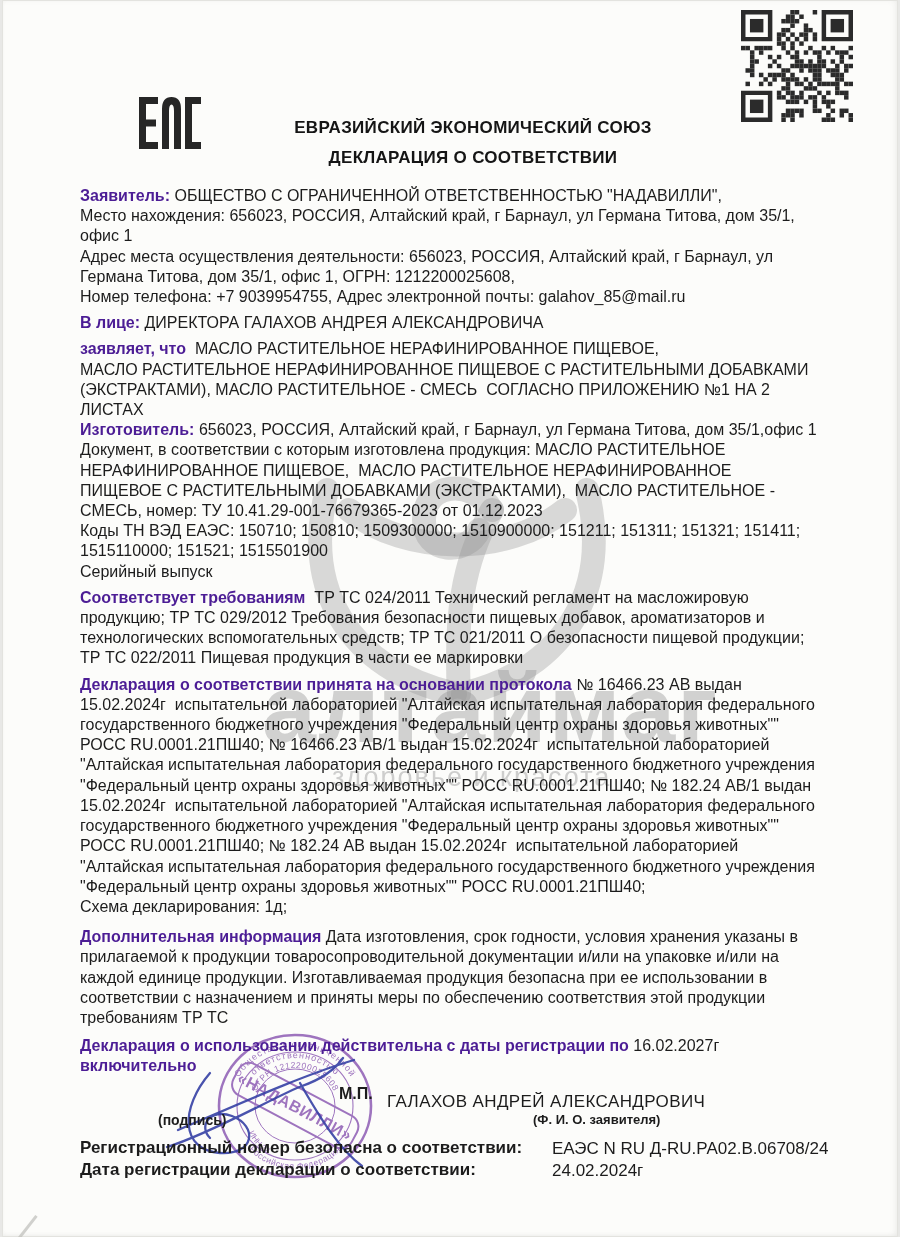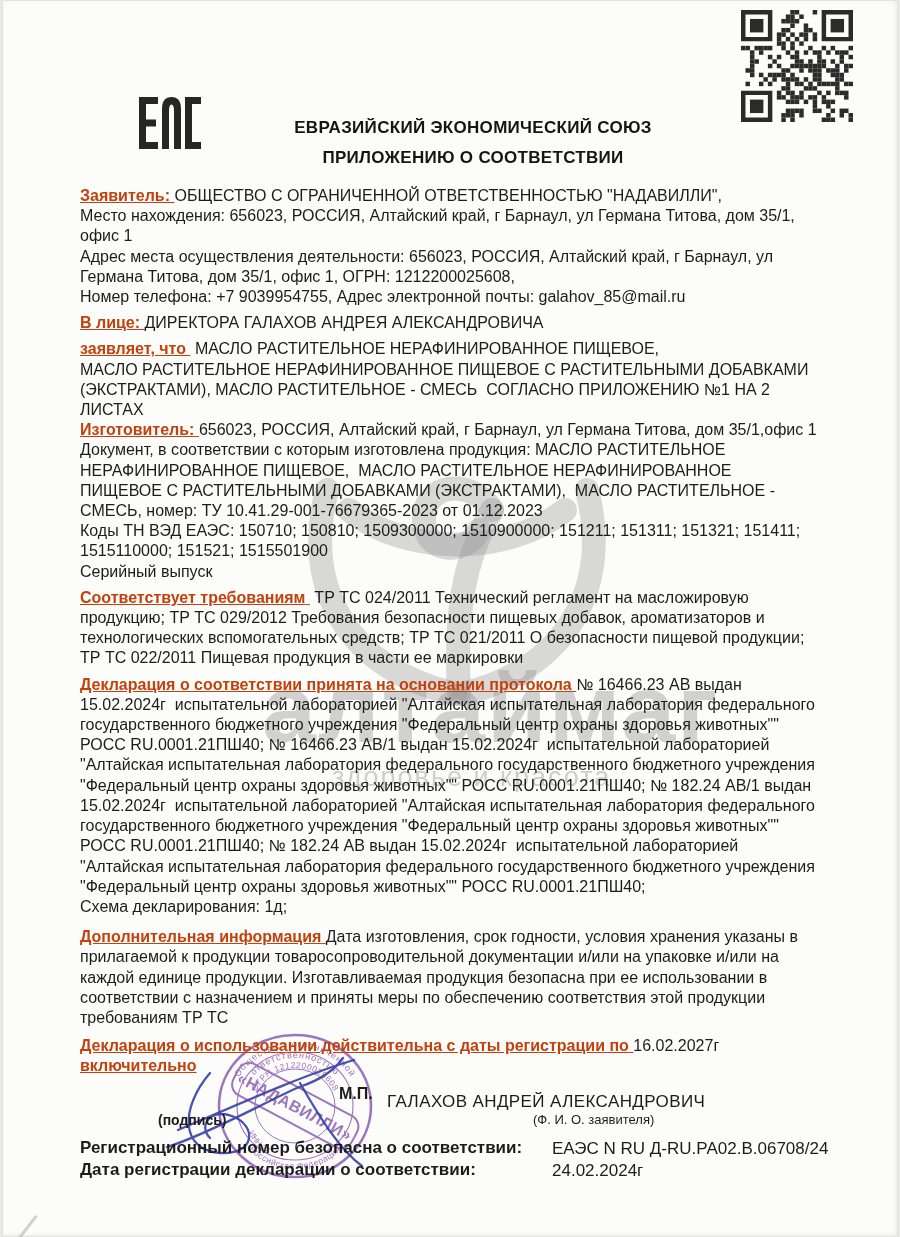--- a/index.html
+++ b/index.html
@@ -15,35 +15,35 @@
   .title1{top:118px;}
   .title2{top:148px;}
   .eac{position:absolute;left:137px;top:97px;}
   .qr{position:absolute;left:739px;top:10px;}
   
   .body-text{position:absolute;left:78px;top:186px;width:802px;font-size:16px;line-height:20.2px;z-index:3;}
   .para{margin:0 0 6px 0;}
   .para.tight{margin:0;}
   .para.gap10{margin-bottom:10px;}
   .para.gap8{margin-bottom:8px;}
-  .b{font-weight:bold;color:#c2410c;text-decoration:underline;}
+  .b{font-weight:bold;color:#4c1d95;}
   .b.lead::after{content:"\00a0";}
   .lines{white-space:pre;}
   .block{display:block;}
   
   .wm-leaf{position:absolute;left:285px;top:468px;z-index:1;}
   .wm-brand{position:absolute;left:260px;top:660px;z-index:1;font-weight:bold;font-size:97px;line-height:1;letter-spacing:2px;color:rgba(150,150,150,.42);}
   .wm-tagline{position:absolute;left:330px;top:762px;z-index:1;font-size:27px;letter-spacing:2px;color:rgba(160,160,160,.5);}
   
   .stamp{position:absolute;left:205px;top:1023px;z-index:2;}
   .sign{position:absolute;left:148px;top:1038px;z-index:4;}
   .sign-caption{position:absolute;left:156px;top:1112px;z-index:5;font-size:14px;font-weight:bold;}
   .mp{position:absolute;left:337px;top:1085px;z-index:5;font-size:16px;font-weight:bold;}
   .fio{position:absolute;left:385px;top:1092px;z-index:5;font-size:17px;letter-spacing:.4px;}
-  .fio-caption{position:absolute;left:531px;top:1112px;z-index:5;font-size:13px;font-weight:normal;}
+  .fio-caption{position:absolute;left:531px;top:1112px;z-index:5;font-size:13px;font-weight:bold;}
   .reg-label{position:absolute;left:78px;top:1138px;z-index:5;font-size:17px;font-weight:bold;}
   .reg-value{position:absolute;left:550px;top:1139px;z-index:5;font-size:17px;}
   .date-label{position:absolute;left:78px;top:1160px;z-index:5;font-size:17px;font-weight:bold;}
   .date-value{position:absolute;left:550px;top:1161px;z-index:5;font-size:17px;}
   
   .corner-artifact{position:absolute;left:-14px;bottom:-4px;width:60px;height:3px;background:#bdbdb9;opacity:.7;transform:rotate(-52deg);z-index:6;}
 </style>
 </head>
 <body>
 
@@ -260,21 +260,21 @@
           <rect x="2" y="2" width="3" height="3"></rect>
           <path fill-rule="evenodd" d="M18,0 h7 v7 h-7 Z M19,1 v5 h5 v-5 Z"></path>
           <rect x="20" y="2" width="3" height="3"></rect>
           <path fill-rule="evenodd" d="M0,18 h7 v7 h-7 Z M1,19 v5 h5 v-5 Z"></path>
           <rect x="2" y="20" width="3" height="3"></rect>
         </g>
       </svg>
   </div>
 
   <div class="title title1">ЕВРАЗИЙСКИЙ ЭКОНОМИЧЕСКИЙ СОЮЗ</div>
-  <div class="title title2">ПРИЛОЖЕНИЮ О СООТВЕТСТВИИ</div>
+  <div class="title title2">ДЕКЛАРАЦИЯ О СООТВЕТСТВИИ</div>
 
   <div class="wm-leaf">
     <svg width="340" height="240" viewBox="0 0 340 240" fill="none" stroke="rgba(150,150,150,.35)" stroke-width="24" stroke-linecap="round" xmlns="http://www.w3.org/2000/svg">
       <path d="M40,22 C15,120 60,200 168,226"></path>
       <path d="M300,22 C325,120 280,200 176,226"></path>
       <path d="M172,226 C168,150 175,95 205,42"></path>
       <path d="M205,42 C185,10 137,14 137,52 C137,86 180,88 192,62"></path>
       <path d="M62,42 C120,88 220,88 278,42"></path>
     </svg>
   </div>

